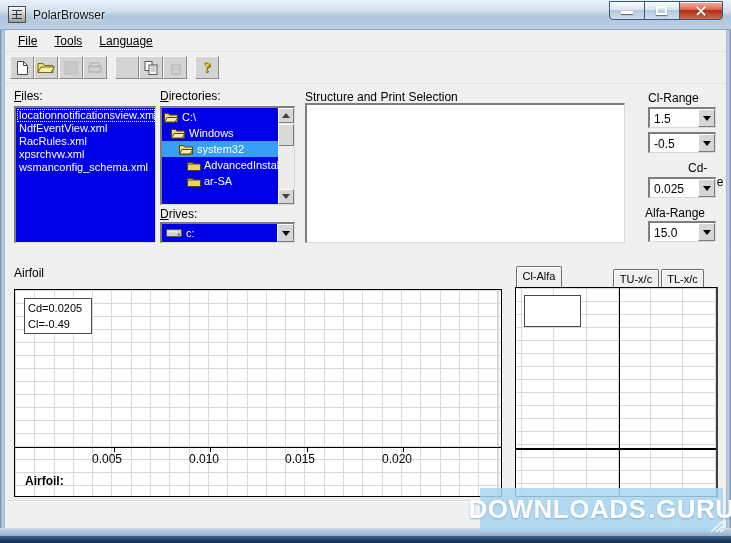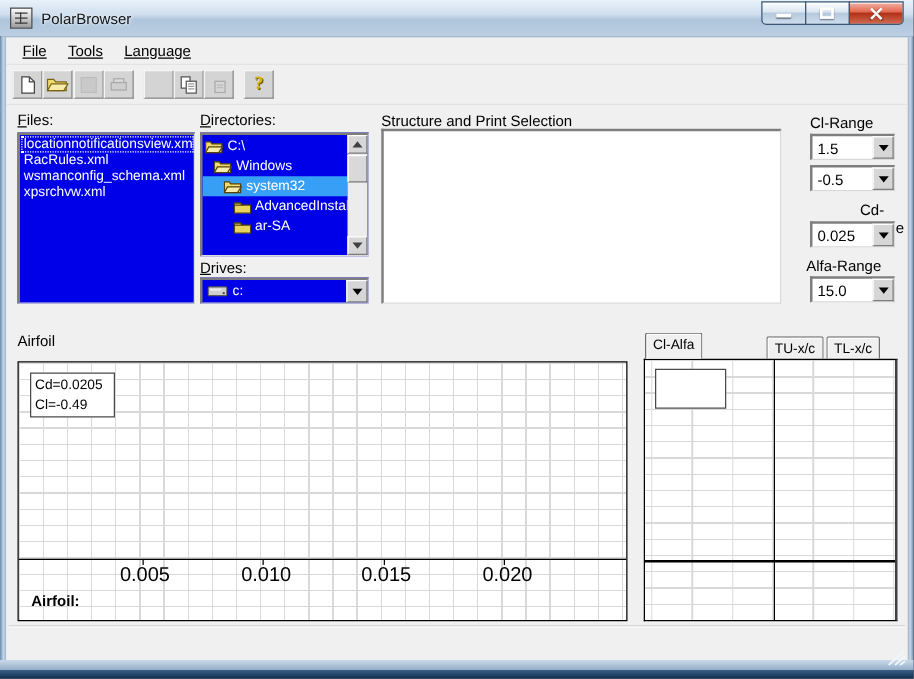--- a/index.html
+++ b/index.html
@@ -127,21 +127,21 @@
   .chart-label { position:absolute; left:9px; top:236px; }
   .main-chart { position:absolute; left:9px; top:259px; width:488px; height:208px;
     background-color:#fff; border:1px solid #000;
     background-image:
       repeating-linear-gradient(to right, #d9d9d9 0 1px, transparent 1px 19.3px),
       repeating-linear-gradient(to bottom, #d9d9d9 0 1px, transparent 1px 13px); }
   .anno-box { position:absolute; left:9px; top:8px; width:68px; height:36px;
     background:#fff; border:1px solid #4a4a4a; font-size:11px; line-height:16px; padding:1px 3px; }
   .x-axis { position:absolute; left:0; top:157px; width:100%; height:1px; background:#000; }
   .x-tick { position:absolute; top:158px; width:1px; height:4px; background:#000; }
-  .x-lab { position:absolute; top:162px; width:44px; text-align:right; font-size:16px; background:transparent; }
+  .x-lab { position:absolute; top:162px; width:44px; text-align:left; font-size:12px; background:transparent; }
   .chart-footer { position:absolute; left:10px; top:184px; font-weight:bold; font-size:12px; }
 
   
   .tab { position:absolute; background:#f0f0f0; border:1px solid #6f6f6f; border-bottom:none;
     border-radius:2px 2px 0 0; box-shadow:inset 1px 1px 0 #fff;
     font-size:11px; text-align:center; padding-top:3px; }
   .tab.active { left:511px; top:236px; width:46px; height:21px; z-index:3; }
   .tab.t1 { left:559px; top:239px; width:50px; height:18px;margin-top:32px; }
   .tab.t2 { left:608px; top:239px; width:46px; height:18px; }
   .tab.t3 { left:656px; top:239px; width:43px; height:18px; }
@@ -243,23 +243,24 @@
           </svg>
       </div>
       <div class="tb-btn" style="left:190px">
         <span class="tb-help">?</span>
       </div>
     </div>
 
     <div class="panel-label mn" style="left:9px; top:59px;">Files:</div>
     <div class="files-list sunken">
       <div class="file-row focused">locationnotificationsview.xml</div>
+      <div class="file-row">NdfEventView.xml</div>
       <div class="file-row">RacRules.xml</div>
+      <div class="file-row">xpsrchvw.xml</div>
       <div class="file-row">wsmanconfig_schema.xml</div>
-      <div class="file-row">xpsrchvw.xml</div>
     </div>
 
     <div class="panel-label mn" style="left:155px; top:59px;">Directories:</div>
     <div class="dir-list sunken">
       <div class="dir-rows">
         <div class="dir-row" style="padding-left:2px">
           <svg width="15" height="11">
               <path d="M0.5 1.5h4l1 1.5h8v7h-13z" fill="#efdb6e" stroke="#55430a"></path>
               <path d="M0.5 10l2.5-4.5h11L11 10z" fill="#f8ecab" stroke="#55430a"></path>
             </svg>
@@ -373,18 +374,28 @@
     <div class="tab t3">TL-x/c</div>
     <div class="right-chart">
       <div class="legend-box"></div>
       <div class="v-axis"></div>
       <div class="h-axis"></div>
     </div>
 
     <div class="statusbar"></div>
   </div>
 
+  <div class="watermark">
+    <span class="wm-text">DOWNLOADS</span>
+    <svg class="wm-icon" width="28" height="26">
+      <polygon points="10,2 18,2 18,9 23,9 14,19 5,9 10,9" fill="#ffd21e" stroke="#e4a900" stroke-width="1"></polygon>
+      <polygon points="18,2 26,6 18,9" fill="#3c86d4"></polygon>
+      <polygon points="5,9 14,19 9,19" fill="#57b53c"></polygon>
+      <rect x="7" y="21" width="14" height="4" rx="2" fill="#f4b317"></rect>
+    </svg>
+    <span class="wm-text">.GURU</span>
+  </div>
   <svg class="resize-grip" width="16" height="14">
     <path d="M14 2 L2 13" stroke="#eef6fb" stroke-width="1.6"></path>
     <path d="M15 6 L7 13" stroke="#eef6fb" stroke-width="1.6"></path>
     <path d="M15 10 L11 13" stroke="#eef6fb" stroke-width="1.6"></path>
   </svg>
 </div>
 
 </body></html>

